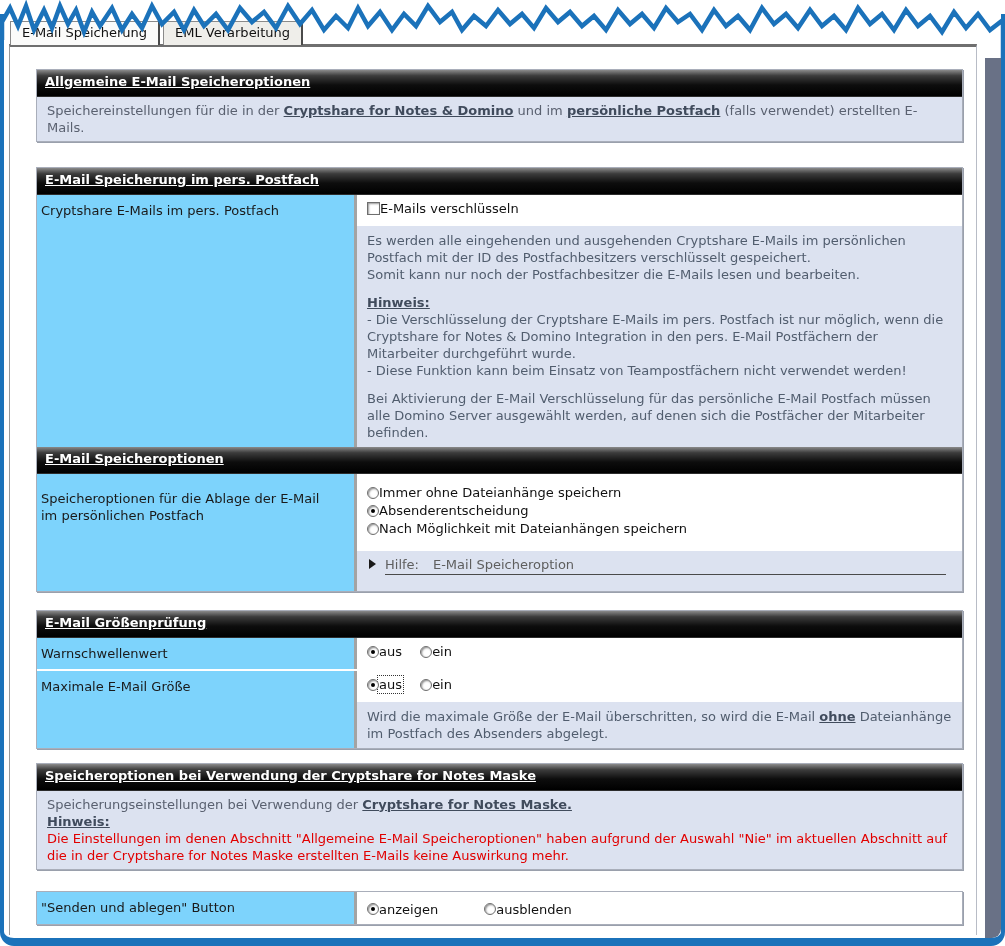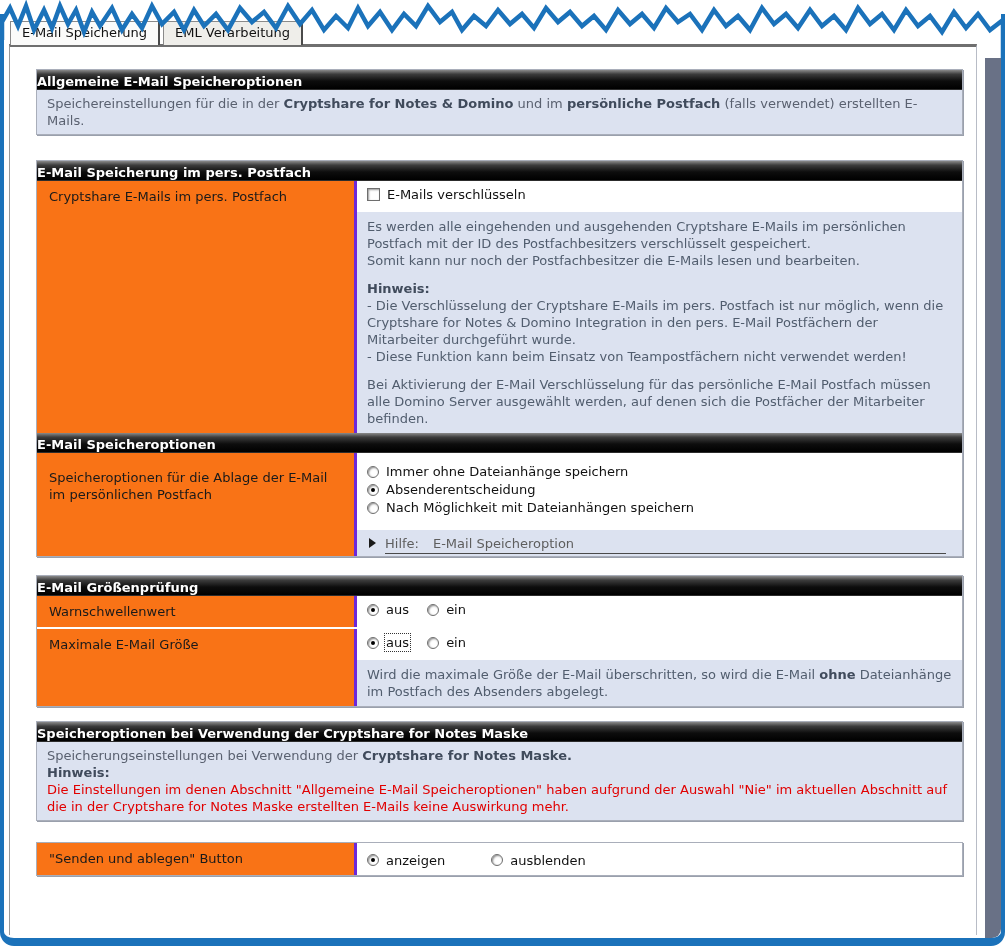--- a/index.html
+++ b/index.html
@@ -35,58 +35,58 @@
     position:absolute; left:9px; top:44px; width:968px; bottom:11px;
     border-top:3px solid #6f6f6f; border-left:1px solid #9a9a9a; border-right:1px solid #b8bcc6;
     background:#fff; z-index:1; overflow:hidden;
   }
   .tbl {
     margin-left:26px; width:927px;
     border:1px solid #a9aeba; box-shadow:1px 1px 0 #9aa0ac;
     background:#fff;
   }
   .sect-header {
-    height:20px; line-height:23px; 
+    height:27px; line-height:23px; padding-left:8px;
     background:linear-gradient(to bottom,#8a8a8a 0%,#3c3c3c 22%,#0d0d0d 58%,#000 100%);
     color:#fff; font-weight:bold; border-bottom:1px solid #2c2c2c;
-    white-space:nowrap; overflow:hidden;
+    white-space:nowrap; overflow:hidden;text-decoration:underline;
   }
   .row { display:flex; }
   .row + .row { border-top:2px solid #fff; }
   .lbl {
-    width:320px; flex:0 0 320px; background:#f97316; color:#1a1a1a;
-    padding:7px 12px; border-right:3px solid #6d28d9; line-height:17px;
+    width:320px; flex:0 0 320px; background:#7dd3fc; color:#1a1a1a;
+    padding:7px 4px; border-right:3px solid #a3a3a3; line-height:17px;
   }
   .val { flex:1; background:#fff; min-width:0; }
   .optrow { padding:6px 10px; background:#fff; }
   .optrow.gap-b { margin-bottom:2px; }
   .info {
     background:#dce2f0; color:#515d6e; padding:6px 10px; line-height:17px;
   }
-  .info b, .lavender b { color:#404b5c; }
+  .info b, .lavender b { color:#404b5c;text-decoration:underline; }
   .spacer { height:11px; }
   .lavender { background:#dce2f0; color:#5a6170; padding:5px 10px; line-height:17px; }
   .red { color:#e10000; }
   .helprow {
-    background:#dce2f0; padding:6px 10px 2px 10px;
+    background:#dce2f0; padding:6px 10px 16px 10px;
     display:flex; align-items:center;
   }
   .twistie {
     width:0; height:0; border-top:5px solid transparent; border-bottom:5px solid transparent;
     border-left:7px solid #1a1a1a; margin:0 9px 4px 2px; flex:0 0 auto;
   }
   .helptext {
     flex:1; color:#5e5e5e; border-bottom:1px solid #4a4a4a;
     padding-bottom:2px; margin-right:6px; white-space:nowrap; overflow:hidden;
   }
   .helptopic { margin-left:14px; }
   
   .ctl { display:inline-flex; align-items:center; margin-right:38px; cursor:pointer; }
   .ctl:last-child { margin-right:0; }
-  .ctl .txt { margin-left:7px; }
+  .ctl .txt { }
   .ctl .txt.focus { outline:1px dotted #333; outline-offset:1px; }
   .radio {
     width:12px; height:12px; border-radius:50%;
     border:1px solid #6e6e6e; background:#fff; position:relative; flex:0 0 auto;
     box-shadow:inset 1px 1px 2px rgba(0,0,0,.45), inset -1px -1px 1px #fff;
   }
   .radio.on::after {
     content:""; position:absolute; left:3px; top:3px; width:4px; height:4px;
     border-radius:50%; background:#000;
   }

